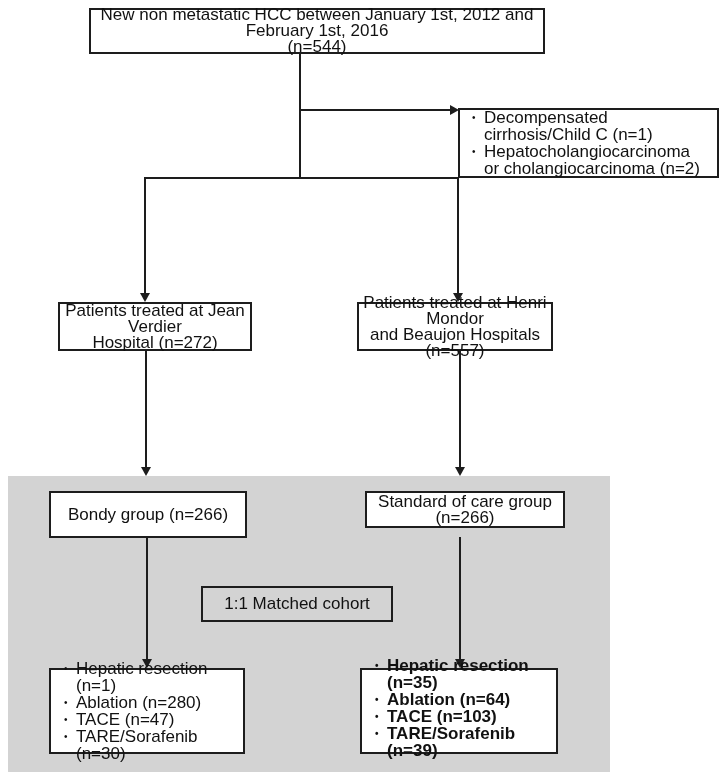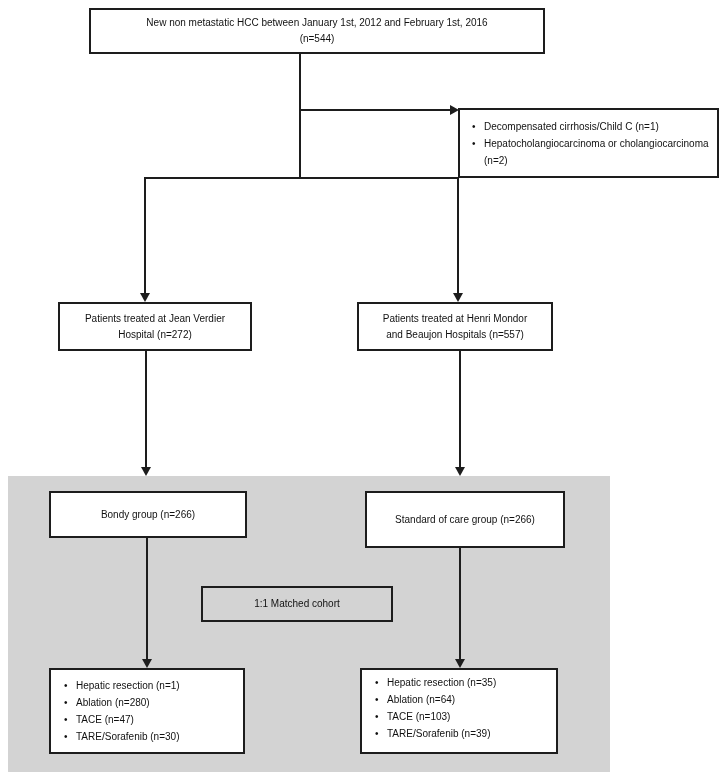--- a/index.html
+++ b/index.html
@@ -1,20 +1,20 @@
 <!DOCTYPE html>
 <html><head>
 <meta charset="utf-8">
 <style>
   html,body { margin:0; padding:0; background:#ffffff; }
   #canvas {
     position:relative; width:728px; height:782px;
     background:#ffffff; overflow:hidden;
     font-family:"Liberation Sans", sans-serif;
-    color:#111111; font-size:10px; line-height:16px;border-radius:31px;
+    color:#111111; font-size:17px; line-height:16px;border-radius:31px;
   }
   .box {
     position:absolute; box-sizing:border-box;
     background:#ffffff; border:2px solid #1d1d1d;
     display:flex; flex-direction:column; align-items:center; justify-content:center;
     text-align:center; z-index:3;
   }
   .box.bullets {
     align-items:flex-start; justify-content:center; text-align:left;
   }
@@ -88,38 +88,38 @@
 
   <div class="box" style="left:357px; top:302px; width:196px; height:49px;">
     <div>Patients treated at Henri Mondor</div>
     <div>and Beaujon Hospitals (n=557)</div>
   </div>
 
   <div class="box" style="left:49px; top:491px; width:198px; height:47px;">
     <div>Bondy group (n=266)</div>
   </div>
 
-  <div class="box" style="left:365px; top:491px; width:200px; height:57px;">
+  <div class="box" style="left:365px; top:491px; width:200px; height:37px;">
     <div>Standard of care group (n=266)</div>
   </div>
 
   <div class="box matched" style="left:201px; top:586px; width:192px; height:36px;">
     <div>1:1 Matched cohort</div>
   </div>
 
   <div class="box bullets" style="left:49px; top:668px; width:196px; height:86px; padding:8px 6px 8px 12px;">
     <ul class="bullet-list">
       <li>Hepatic resection (n=1)</li>
       <li>Ablation (n=280)</li>
       <li>TACE (n=47)</li>
       <li>TARE/Sorafenib (n=30)</li>
     </ul>
   </div>
 
-  <div class="box bullets" style="left:360px; top:668px; width:198px; height:86px; padding:8px 6px 15px 12px;">
+  <div class="box bullets" style="left:360px; top:668px; width:198px; height:86px; padding:8px 6px 15px 12px;font-weight:bold;">
     <ul class="bullet-list">
       <li>Hepatic resection (n=35)</li>
       <li>Ablation (n=64)</li>
       <li>TACE (n=103)</li>
       <li>TARE/Sorafenib (n=39)</li>
     </ul>
   </div>
 
 </div>
 

